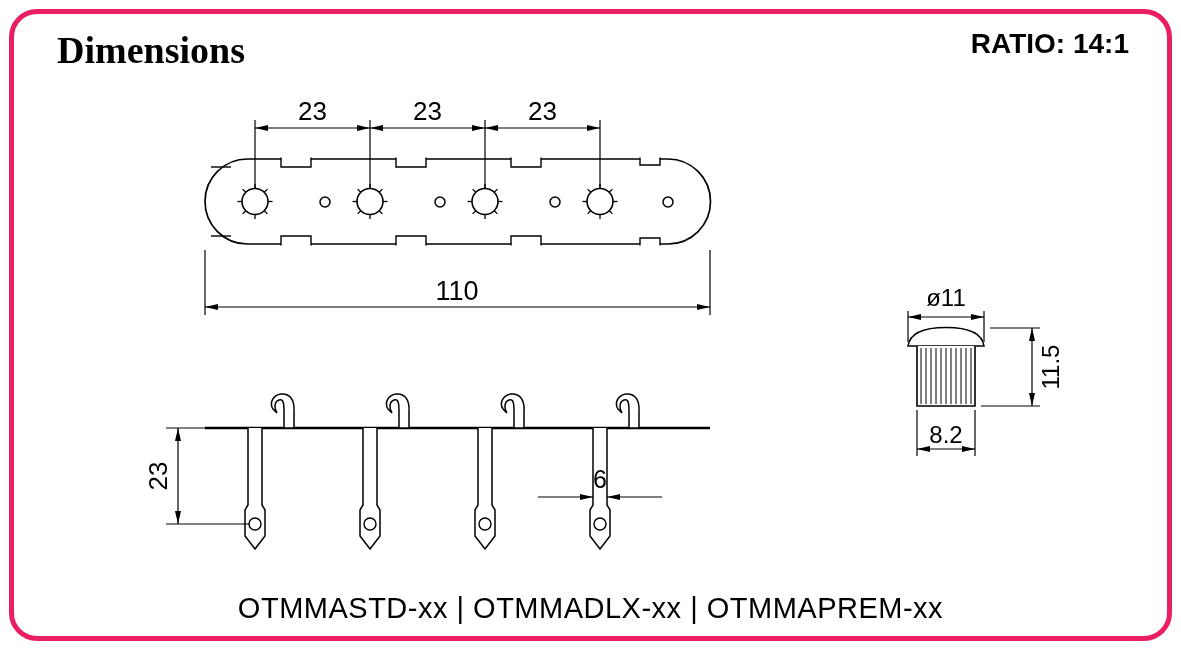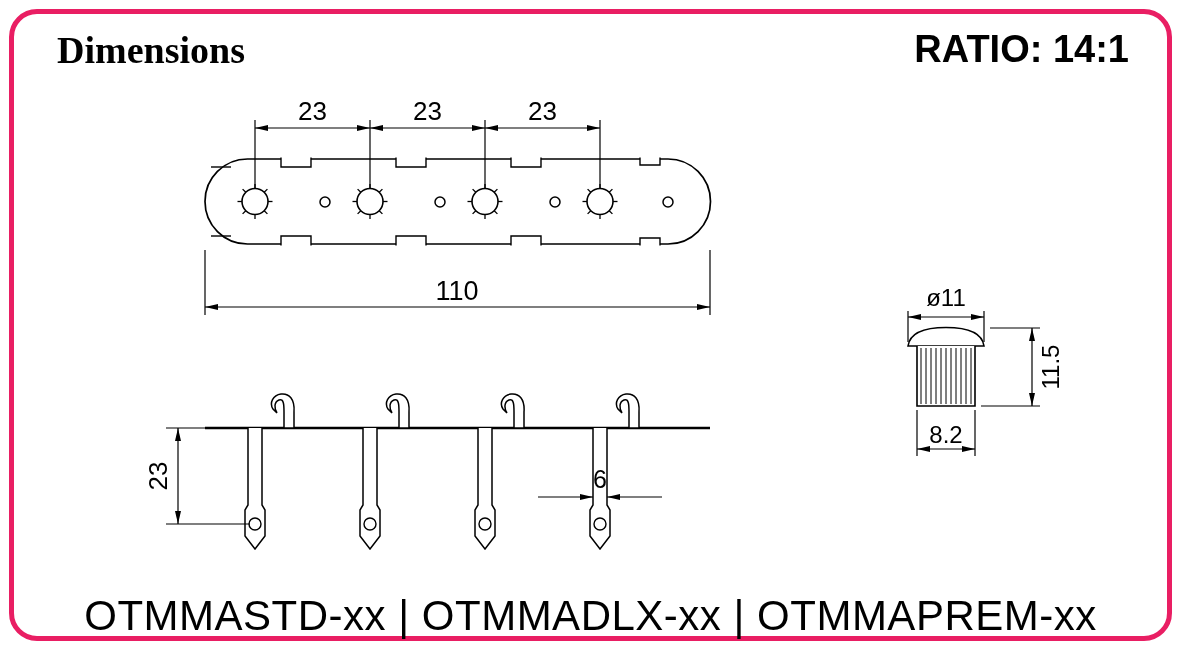--- a/index.html
+++ b/index.html
@@ -1,23 +1,23 @@
 <!DOCTYPE html>
 <html style="--accent: #e91e63; --line: #000000;"><head>
 <meta charset="utf-8">
 <style>
   html,body{margin:0;padding:0;background:#fff;}
   body{width:1181px;height:650px;position:relative;overflow:hidden;
        font-family:"Liberation Sans",sans-serif;color:#000;}
   .frame{position:absolute;inset:9px;border:5px solid var(--accent,#e91e63);
          border-radius:28px;background:#fff;}
   .title{position:absolute;left:57px;top:28px;font-size:38px;font-weight:700;font-family:Liberation Serif, serif;}
-  .ratio{position:absolute;right:52px;top:28px;font-size:38px;font-weight:700;}
+  .ratio{position:absolute;right:52px;top:28px;font-size:28px;font-weight:700;}
   .footer{position:absolute;left:40px;right:40px;top:592px;text-align:center;
-          font-size:42px;letter-spacing:0.5px;}
+          font-size:29px;letter-spacing:0.5px;}
   svg.drawing{position:absolute;left:0;top:0;color:var(--line,#000);
               font-family:"Liberation Sans",sans-serif;}
   svg text{fill:currentColor;}
 </style>
 </head>
 <body>
 
 <div class="frame"></div>
 <div class="title">Dimensions</div>
 <div class="ratio">RATIO: 14:1</div>

